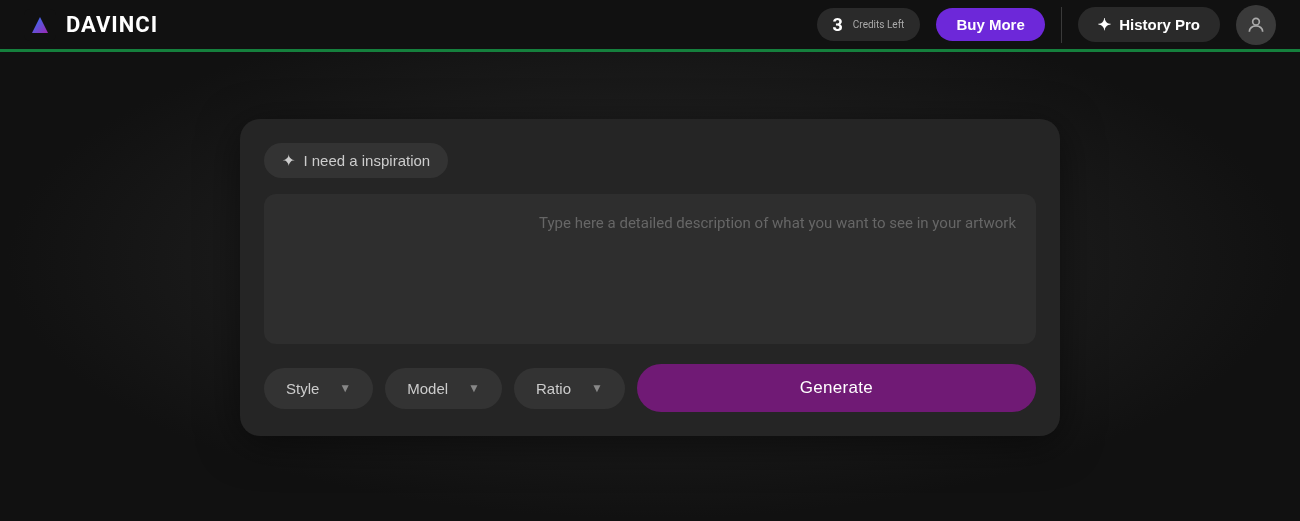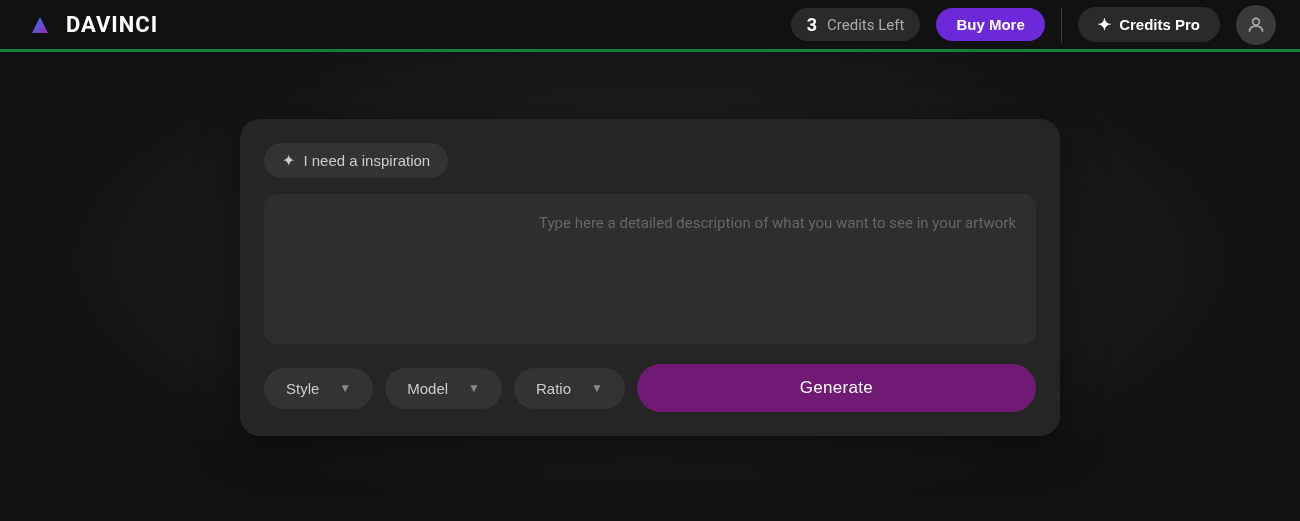--- a/index.html
+++ b/index.html
@@ -76,21 +76,21 @@
       padding: 6px 16px;
     }
 
     .credits-number {
       font-size: 18px;
       font-weight: 700;
       color: #ffffff;
     }
 
     .credits-label {
-      font-size: 15px;
+      font-size: 10px;
       color: #aaaaaa;
     }
 
     .buy-more-btn {
       background: #6d28d9;
       color: #ffffff;
       border: none;
       border-radius: 30px;
       padding: 8px 20px;
       font-size: 15px;
@@ -275,21 +275,21 @@
       <span class="credits-number">3</span>
       <span class="credits-label">Credits Left</span>
     </div>
 
     <button class="buy-more-btn">Buy More</button>
 
     <div style="width:1px; height:36px; background:#3a3a3a;"></div>
 
     <button class="unlock-pro-btn">
       <span class="sparkle-icon">✦</span>
-      <span>Credits Pro</span>
+      <span>History Pro</span>
     </button>
 
     <button class="avatar-btn">
       <svg width="20" height="20" viewBox="0 0 24 24" fill="none" stroke="#aaaaaa" stroke-width="2">
         <circle cx="12" cy="8" r="4"></circle>
         <path d="M4 20c0-4 3.6-7 8-7s8 3 8 7"></path>
       </svg>
     </button>
   </div>
 </nav>

